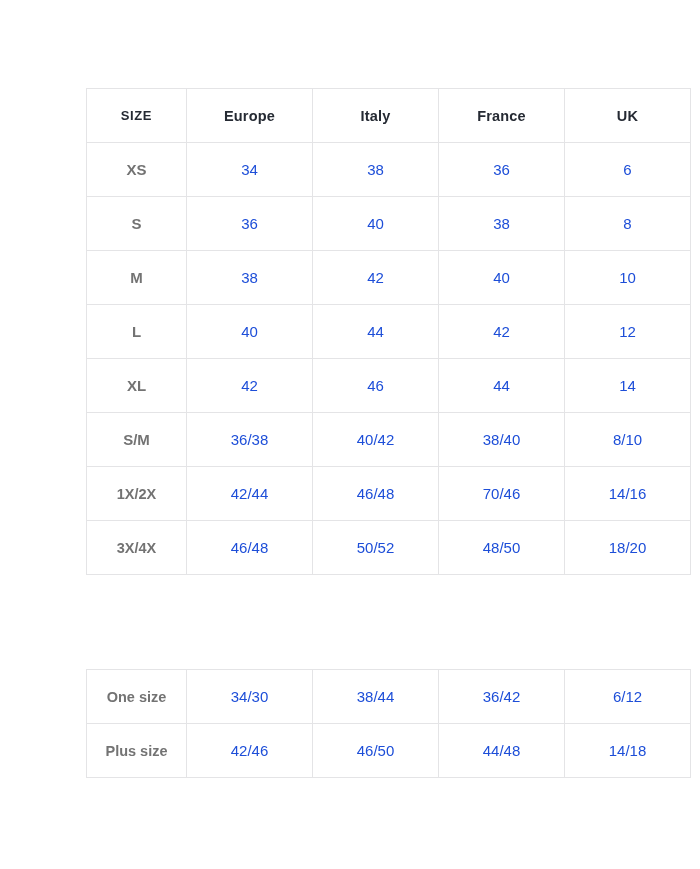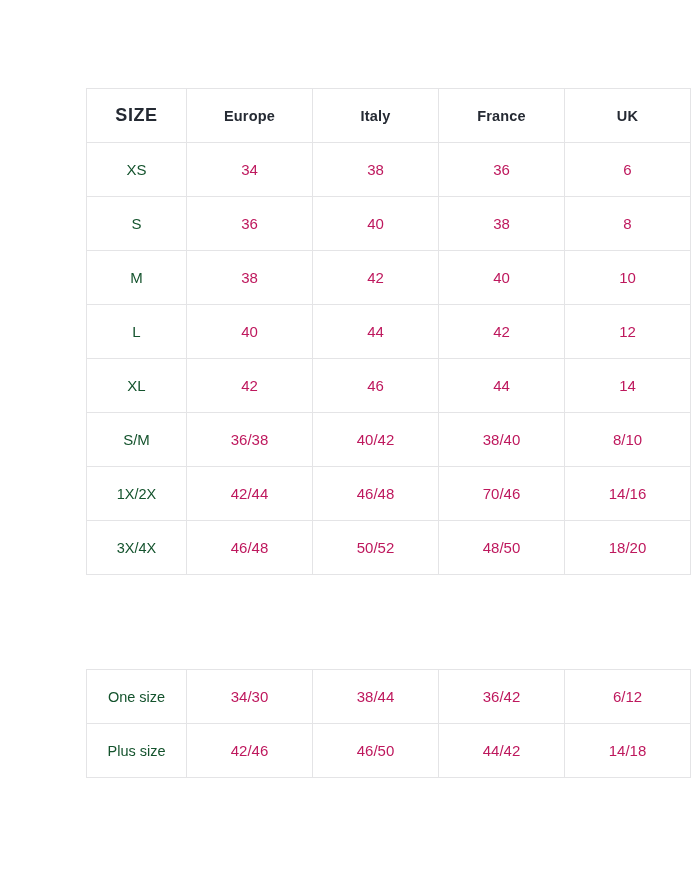--- a/index.html
+++ b/index.html
@@ -34,44 +34,44 @@
     table-layout: fixed;
     background: #fff;
   }
   table.size-table td,
   table.size-table th {
     border: 1px solid #e4e4e6;
     text-align: center;
     vertical-align: middle;
     font-weight: normal;
     font-size: 15px;
-    color: #be185d;
+    color: #1d4ed8;
     height: 54px;
     padding: 0 4px;
     box-sizing: border-box;
   }
   table.size-table .col-size { width: 100px; }
   table.size-table .col-val { width: 126px; }
 
   
   table.size-table thead th {
     font-weight: bold;
     font-size: 14.5px;
     color: #252a33;
     letter-spacing: 0.2px;
   }
   table.size-table thead th.hdr-size {
-    font-size: 18px;
+    font-size: 13px;
     letter-spacing: 0.6px;
   }
   
   table.size-table tbody td.row-label {
-    font-weight: normal;
+    font-weight: bold;
     font-size: 15px;
-    color: #14532d;
+    color: #737373;
   }
   table.size-table tbody td.row-label.wide-label {
     font-size: 14.5px;
     text-align: center;
   }
 </style>
 </head>
 <body>
 
 <div class="page">
@@ -155,20 +155,20 @@
           <td class="col-size row-label wide-label">One size</td>
           <td class="col-val">34/30</td>
           <td class="col-val">38/44</td>
           <td class="col-val">36/42</td>
           <td class="col-val">6/12</td>
         </tr>
         <tr>
           <td class="col-size row-label wide-label">Plus size</td>
           <td class="col-val">42/46</td>
           <td class="col-val">46/50</td>
-          <td class="col-val">44/42</td>
+          <td class="col-val">44/48</td>
           <td class="col-val">14/18</td>
         </tr>
       </tbody>
     </table>
   </div>
 
 </div>
 
 </body></html>

